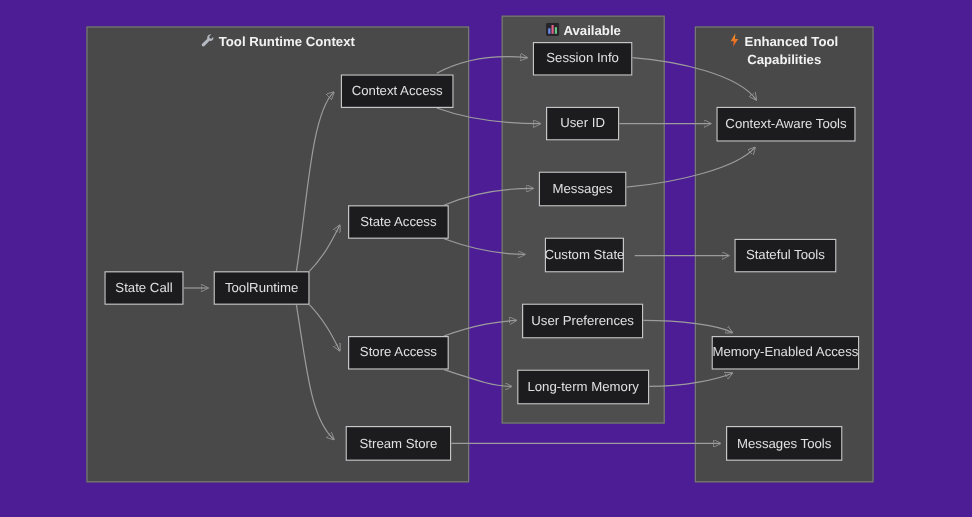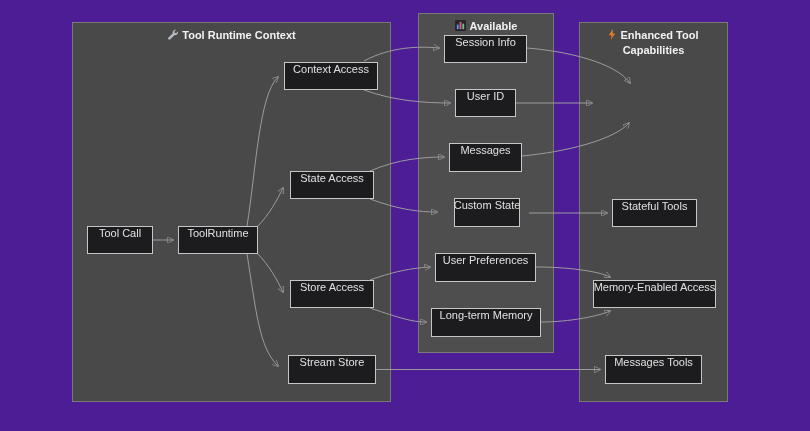--- a/index.html
+++ b/index.html
@@ -48,21 +48,21 @@
     stroke-width:1px;
   }
   .node{
     position:absolute;
     box-sizing:border-box;
     background:#1c1c1e;
     border:1px solid #c6c6c6;
     color:#e0e0e0;
     font-size:11px;
     display:flex;
-    align-items:flex-start;
+    align-items:center;
     justify-content:center;
     text-align:center;
     z-index:3;
     white-space:nowrap;
   }
 </style>
 </head>
 <body>
 
 <div class="stage">
@@ -120,21 +120,21 @@
     <path d="M376,369.5 L600,369.5" marker-end="url(#arrowhead)"></path>
     <path d="M527,48 C565,51 615,62 630,83" marker-end="url(#arrowhead)"></path>
     <path d="M516,103 L592,103" marker-end="url(#arrowhead)"></path>
     <path d="M522,156 C565,152 614,140 629,123" marker-end="url(#arrowhead)"></path>
     <path d="M529,213 L607,213" marker-end="url(#arrowhead)"></path>
     <path d="M536,267 C567,267 598,271 610,277" marker-end="url(#arrowhead)"></path>
     <path d="M541,322 C570,322 599,316 610,311" marker-end="url(#arrowhead)"></path>
   </svg>
 
   <div class="node" style="left:87px;top:226px;width:66px;height:28px">
-      <span>Tool Call</span>
+      <span>State Call</span>
     </div>
 
   <div class="node" style="left:284px;top:62px;width:94px;height:28px">
       <span>Context Access</span>
     </div>
 
   <div class="node" style="left:178px;top:226px;width:80px;height:28px">
       <span>ToolRuntime</span>
     </div>
 
@@ -167,20 +167,23 @@
     </div>
 
   <div class="node" style="left:435px;top:253px;width:101px;height:29px">
       <span>User Preferences</span>
     </div>
 
   <div class="node" style="left:431px;top:308px;width:110px;height:29px">
       <span>Long-term Memory</span>
     </div>
 
+  <div class="node" style="left:597px;top:89px;width:116px;height:29px">
+      <span>Context-Aware Tools</span>
+    </div>
 
   <div class="node" style="left:612px;top:199px;width:85px;height:28px">
       <span>Stateful Tools</span>
     </div>
 
   <div class="node" style="left:593px;top:280px;width:123px;height:28px">
       <span>Memory-Enabled Access</span>
     </div>
 
   <div class="node" style="left:605px;top:355px;width:97px;height:29px">

